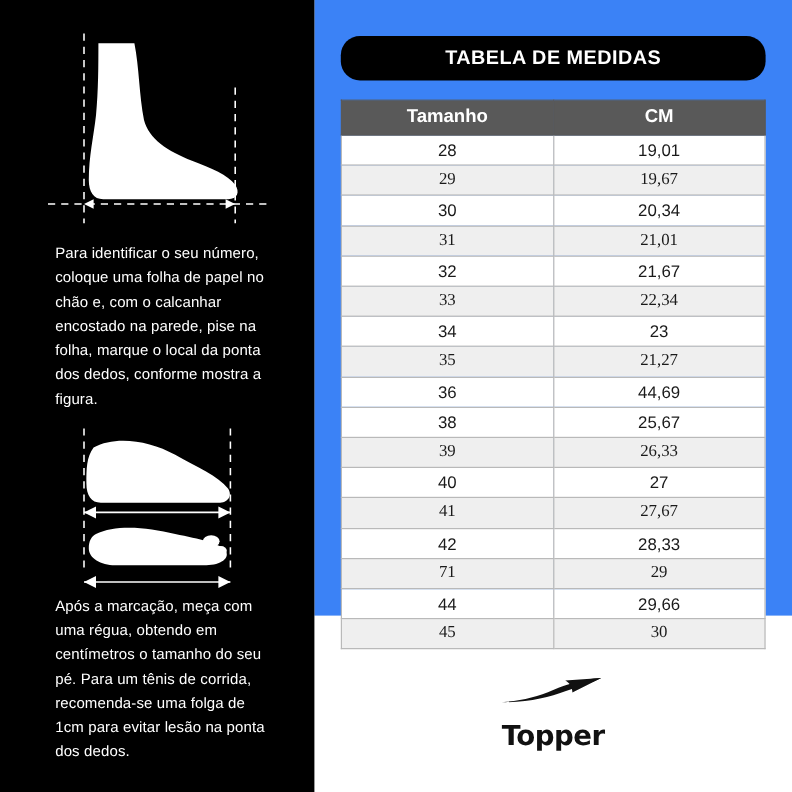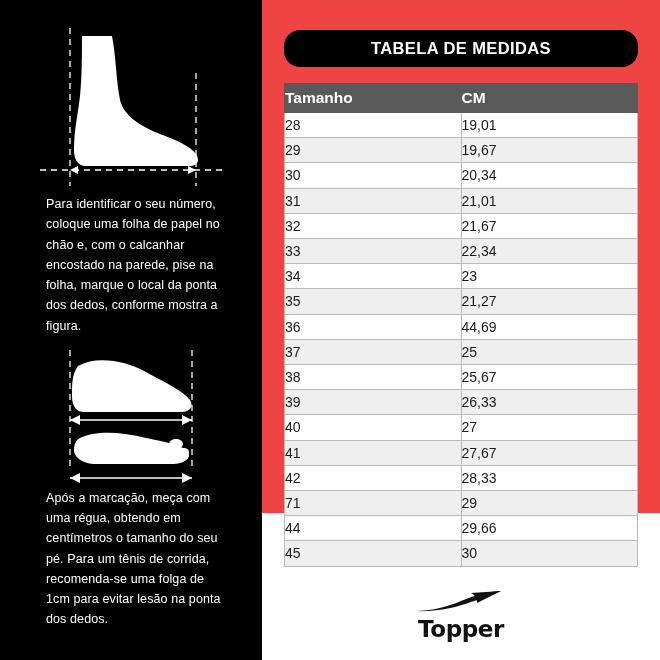--- a/index.html
+++ b/index.html
@@ -43,28 +43,28 @@
   .diagram-2 { height: 150px; padding-top: 10px; }
 
   .instr {
     color: #ffffff;
     font-size: 12.5px;
     line-height: 1.62;
     padding: 0 40px 0 46px;
     text-align: left;
     letter-spacing: 0.1px;
   }
-  .instr-1 { margin-top: 4px; }
+  .instr-1 { margin-top: 11px; }
   .instr-2 { margin-top: 2px; }
 
   
   .right-panel {
     width: 398px;
     height: 513px;
-    background: #ef4444;
+    background: #3b82f6;
     box-sizing: border-box;
     padding: 30px 22px 10px 22px;
     flex: 0 0 398px;
     display: flex;
     flex-direction: column;
   }
 
   .title-bar {
     background: #000000;
     color: #ffffff;
@@ -78,60 +78,61 @@
   }
 
   table.sizes {
     width: 100%;
     border-collapse: collapse;
     table-layout: fixed;
     font-size: 14px;
   }
   table.sizes th, table.sizes td {
     border: 1px solid #b9b9b9;
-    text-align: left;
+    text-align: center;
     padding: 0;
     height: 24.2px;
     line-height: 24.2px;
     color: #1a1a1a;
   }
   table.sizes thead th {
     background: #595959;
     color: #ffffff;
     font-size: 15.5px;
     font-weight: bold;
     height: 28px;
     line-height: 28px;
     border: 1px solid #595959;
   }
   table.sizes tbody tr.even td {
     background: #ffffff;
   }
   table.sizes tbody tr.odd td {
     background: #efefef;
+    font-family: Liberation Serif, serif;
   }
 
   .brand {
     margin-top: 22px;
     display: flex;
     flex-direction: column;
     align-items: center;
     justify-content: center;
   }
   .brand-mark {
     width: 96px;
     height: 26px;
     position: relative;
   }
   .brand-name {
     font-size: 23px;
     font-weight: bold;
     color: #111111;
     letter-spacing: -0.4px;
-    margin-top: 1px;
+    margin-top: 12px;
     font-family: "DejaVu Sans", sans-serif;
   }
 </style>
 </head>
 <body>
 
 <div id="page">
 
   <div class="left-panel">
 
@@ -225,24 +226,20 @@
             <td>34</td>
             <td>23</td>
           </tr>
         <tr class="odd">
             <td>35</td>
             <td>21,27</td>
           </tr>
         <tr class="even">
             <td>36</td>
             <td>44,69</td>
-          </tr>
-        <tr class="odd">
-            <td>37</td>
-            <td>25</td>
           </tr>
         <tr class="even">
             <td>38</td>
             <td>25,67</td>
           </tr>
         <tr class="odd">
             <td>39</td>
             <td>26,33</td>
           </tr>
         <tr class="even">

